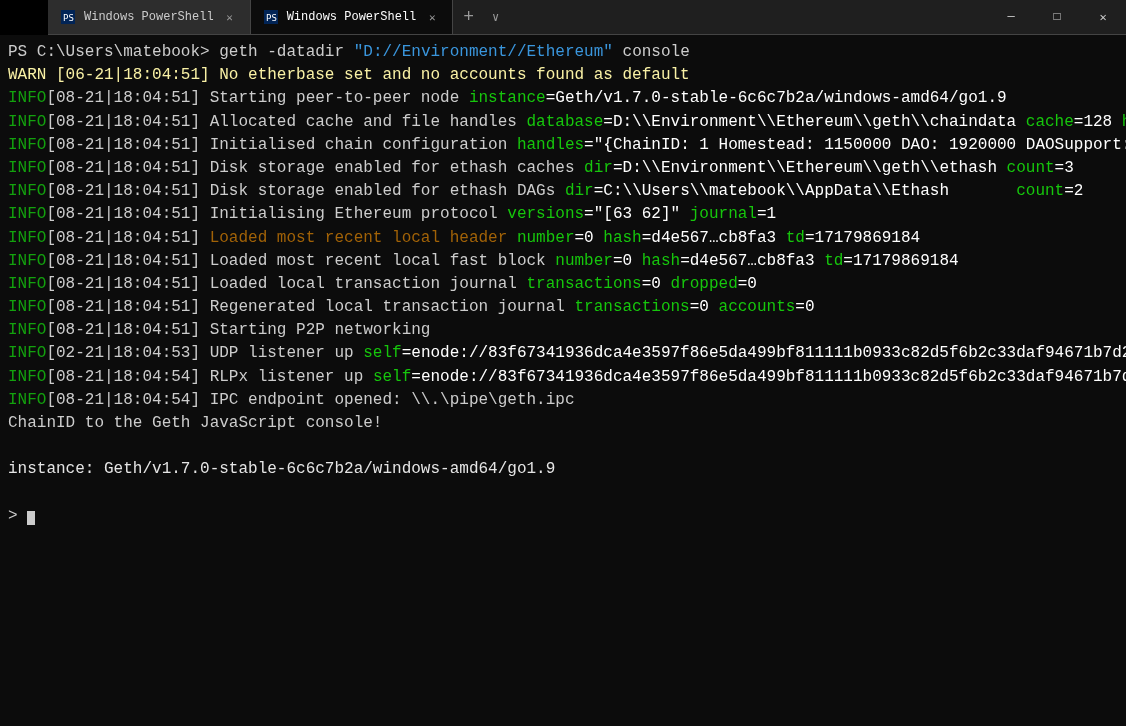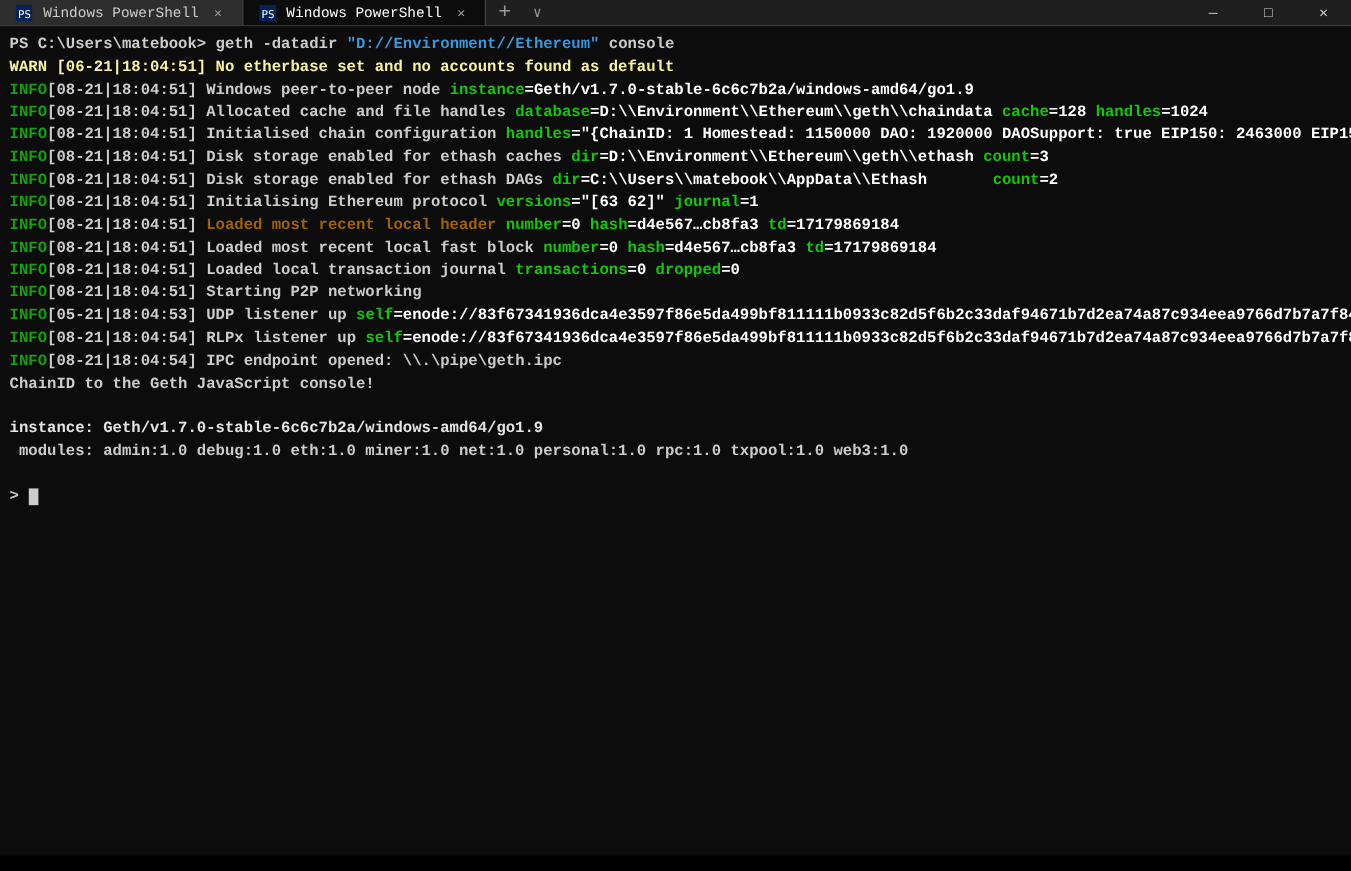--- a/index.html
+++ b/index.html
@@ -1,24 +1,25 @@
 <!DOCTYPE html>
 <html><head>
   <meta charset="utf-8">
   <style>
     * { margin: 0; padding: 0; box-sizing: border-box; }
     body { font-family: 'Consolas', 'Courier New', monospace; font-size: 13px; background: #000; color: #fff; width: 1126px; height: 726px; overflow: hidden; }
 
     
     .titlebar {
       background: #1f1f1f;
-      height: 22px;
+      height: 35px;
       display: flex;
       align-items: center;
       border-bottom: 1px solid #444;
+      margin-left: 48px;
     }
     .titlebar-tabs {
       display: flex;
       align-items: stretch;
       height: 100%;
     }
     .tab {
       display: flex;
       align-items: center;
       padding: 0 12px;
@@ -87,22 +88,21 @@
       cursor: pointer;
     }
 
     
     .terminal {
       background: #0c0c0c;
       padding: 6px 8px;
       height: calc(726px - 35px);
       overflow: hidden;
       line-height: 1.45;
-      font-size: 13px;
-      font-weight: bold;
+      font-size: 16px;
     }
     .line { white-space: pre; display: block; }
     .cursor { display: inline-block; width: 8px; height: 14px; background: #cccccc; vertical-align: text-bottom; }
   </style>
 </head>
 <body>
 
 <div class="titlebar">
   <div class="titlebar-tabs">
     <div class="tab">
@@ -132,32 +132,32 @@
   <div class="window-controls">
     <div class="win-btn">—</div>
     <div class="win-btn">□</div>
     <div class="win-btn close">✕</div>
   </div>
 </div>
 
 <div class="terminal" id="terminal">
 <span class="line"><span style="color:#cccccc">PS C:\Users\matebook&gt; </span><span style="color:#cccccc">geth </span><span style="color:#cccccc">-datadir </span><span style="color:#3a96dd">"D://Environment//Ethereum"</span><span style="color:#cccccc"> console</span></span>
     <span class="line"><span style="color:#f9f1a5">WARN [06-21|18:04:51] No etherbase set and no accounts found as default</span></span>
-    <span class="line"><span style="color:#13a10e">INFO</span><span style="color:#cccccc">[08-21|18:04:51]</span><span style="color:#cccccc"> Windows peer-to-peer node</span> <span style="color:#16c60c">instance</span>=Geth/v1.7.0-stable-6c6c7b2a/windows-amd64/go1.9</span>
+    <span class="line"><span style="color:#13a10e">INFO</span><span style="color:#cccccc">[08-21|18:04:51]</span><span style="color:#cccccc"> Starting peer-to-peer node</span> <span style="color:#16c60c">instance</span>=Geth/v1.7.0-stable-6c6c7b2a/windows-amd64/go1.9</span>
     <span class="line"><span style="color:#13a10e">INFO</span><span style="color:#cccccc">[08-21|18:04:51]</span><span style="color:#cccccc"> Allocated cache and file handles</span> <span style="color:#16c60c">database</span>=D:\\Environment\\Ethereum\\geth\\chaindata <span style="color:#16c60c">cache</span>=128 <span style="color:#16c60c">handles</span>=1024</span>
     <span class="line"><span style="color:#13a10e">INFO</span><span style="color:#cccccc">[08-21|18:04:51]</span><span style="color:#cccccc"> Initialised chain configuration</span> <span style="color:#16c60c">handles</span>="{ChainID: 1 Homestead: 1150000 DAO: 1920000 DAOSupport: true EIP150: 2463000 EIP155: 2675000 EIP158: 2675000 Byzantium: 9223372036854775807 Engine: ethash}"</span>
     <span class="line"><span style="color:#13a10e">INFO</span><span style="color:#cccccc">[08-21|18:04:51]</span><span style="color:#cccccc"> Disk storage enabled for ethash caches</span> <span style="color:#16c60c">dir</span>=D:\\Environment\\Ethereum\\geth\\ethash <span style="color:#16c60c">count</span>=3</span>
     <span class="line"><span style="color:#13a10e">INFO</span><span style="color:#cccccc">[08-21|18:04:51]</span><span style="color:#cccccc"> Disk storage enabled for ethash DAGs</span> <span style="color:#16c60c">dir</span>=C:\\Users\\matebook\\AppData\\Ethash       <span style="color:#16c60c">count</span>=2</span>
     <span class="line"><span style="color:#13a10e">INFO</span><span style="color:#cccccc">[08-21|18:04:51]</span><span style="color:#cccccc"> Initialising Ethereum protocol</span> <span style="color:#16c60c">versions</span>="[63 62]" <span style="color:#16c60c">journal</span>=1</span>
     <span class="line"><span style="color:#13a10e">INFO</span><span style="color:#cccccc">[08-21|18:04:51]</span><span style="color:#a16207"> Loaded most recent local header</span> <span style="color:#16c60c">number</span>=0 <span style="color:#16c60c">hash</span>=d4e567…cb8fa3 <span style="color:#16c60c">td</span>=17179869184</span>
     <span class="line"><span style="color:#13a10e">INFO</span><span style="color:#cccccc">[08-21|18:04:51]</span><span style="color:#cccccc"> Loaded most recent local fast block</span> <span style="color:#16c60c">number</span>=0 <span style="color:#16c60c">hash</span>=d4e567…cb8fa3 <span style="color:#16c60c">td</span>=17179869184</span>
     <span class="line"><span style="color:#13a10e">INFO</span><span style="color:#cccccc">[08-21|18:04:51]</span><span style="color:#cccccc"> Loaded local transaction journal</span> <span style="color:#16c60c">transactions</span>=0 <span style="color:#16c60c">dropped</span>=0</span>
+    <span class="line"><span style="color:#13a10e">INFO</span><span style="color:#cccccc">[08-21|18:04:51]</span><span style="color:#cccccc"> Regenerated local transaction journal</span> <span style="color:#16c60c">transactions</span>=0 <span style="color:#16c60c">accounts</span>=0</span>
     <span class="line"><span style="color:#13a10e">INFO</span><span style="color:#cccccc">[08-21|18:04:51]</span><span style="color:#cccccc"> Starting P2P networking</span></span>
-    <span class="line"><span style="color:#13a10e">INFO</span><span style="color:#cccccc">[05-21|18:04:53]</span><span style="color:#cccccc"> UDP listener up</span> <span style="color:#16c60c">self</span>=enode://83f67341936dca4e3597f86e5da499bf811111b0933c82d5f6b2c33daf94671b7d2ea74a87c934eea9766d7b7a7f848d6a5cb0d57ad3bc88f7e8dee5275b05ff@[::]:30303</span>
+    <span class="line"><span style="color:#13a10e">INFO</span><span style="color:#cccccc">[02-21|18:04:53]</span><span style="color:#cccccc"> UDP listener up</span> <span style="color:#16c60c">self</span>=enode://83f67341936dca4e3597f86e5da499bf811111b0933c82d5f6b2c33daf94671b7d2ea74a87c934eea9766d7b7a7f848d6a5cb0d57ad3bc88f7e8dee5275b05ff@[::]:30303</span>
     <span class="line"><span style="color:#13a10e">INFO</span><span style="color:#cccccc">[08-21|18:04:54]</span><span style="color:#cccccc"> RLPx listener up</span> <span style="color:#16c60c">self</span>=enode://83f67341936dca4e3597f86e5da499bf811111b0933c82d5f6b2c33daf94671b7d2ea74a87c934eea9766d7b7a7f848d6a5cb0d57ad3bc88f7e8dee5275b05ff@[::]:30303</span>
     <span class="line"><span style="color:#13a10e">INFO</span><span style="color:#cccccc">[08-21|18:04:54]</span><span style="color:#cccccc"> IPC endpoint opened: \\.\pipe\geth.ipc</span></span>
     <span class="line"><span style="color:#cccccc">ChainID to the Geth JavaScript console!</span></span>
     <span class="line">&nbsp;</span>
     <span class="line"><span style="color:#e5e5e5">instance: Geth/v1.7.0-stable-6c6c7b2a/windows-amd64/go1.9</span></span>
-    <span class="line"><span style="color:#cccccc"> modules: admin:1.0 debug:1.0 eth:1.0 miner:1.0 net:1.0 personal:1.0 rpc:1.0 txpool:1.0 web3:1.0</span></span>
     <span class="line">&nbsp;</span>
     <span class="line"><span style="color:#cccccc">&gt; </span><span class="cursor"></span></span>
   </div>
 
 </body></html>

